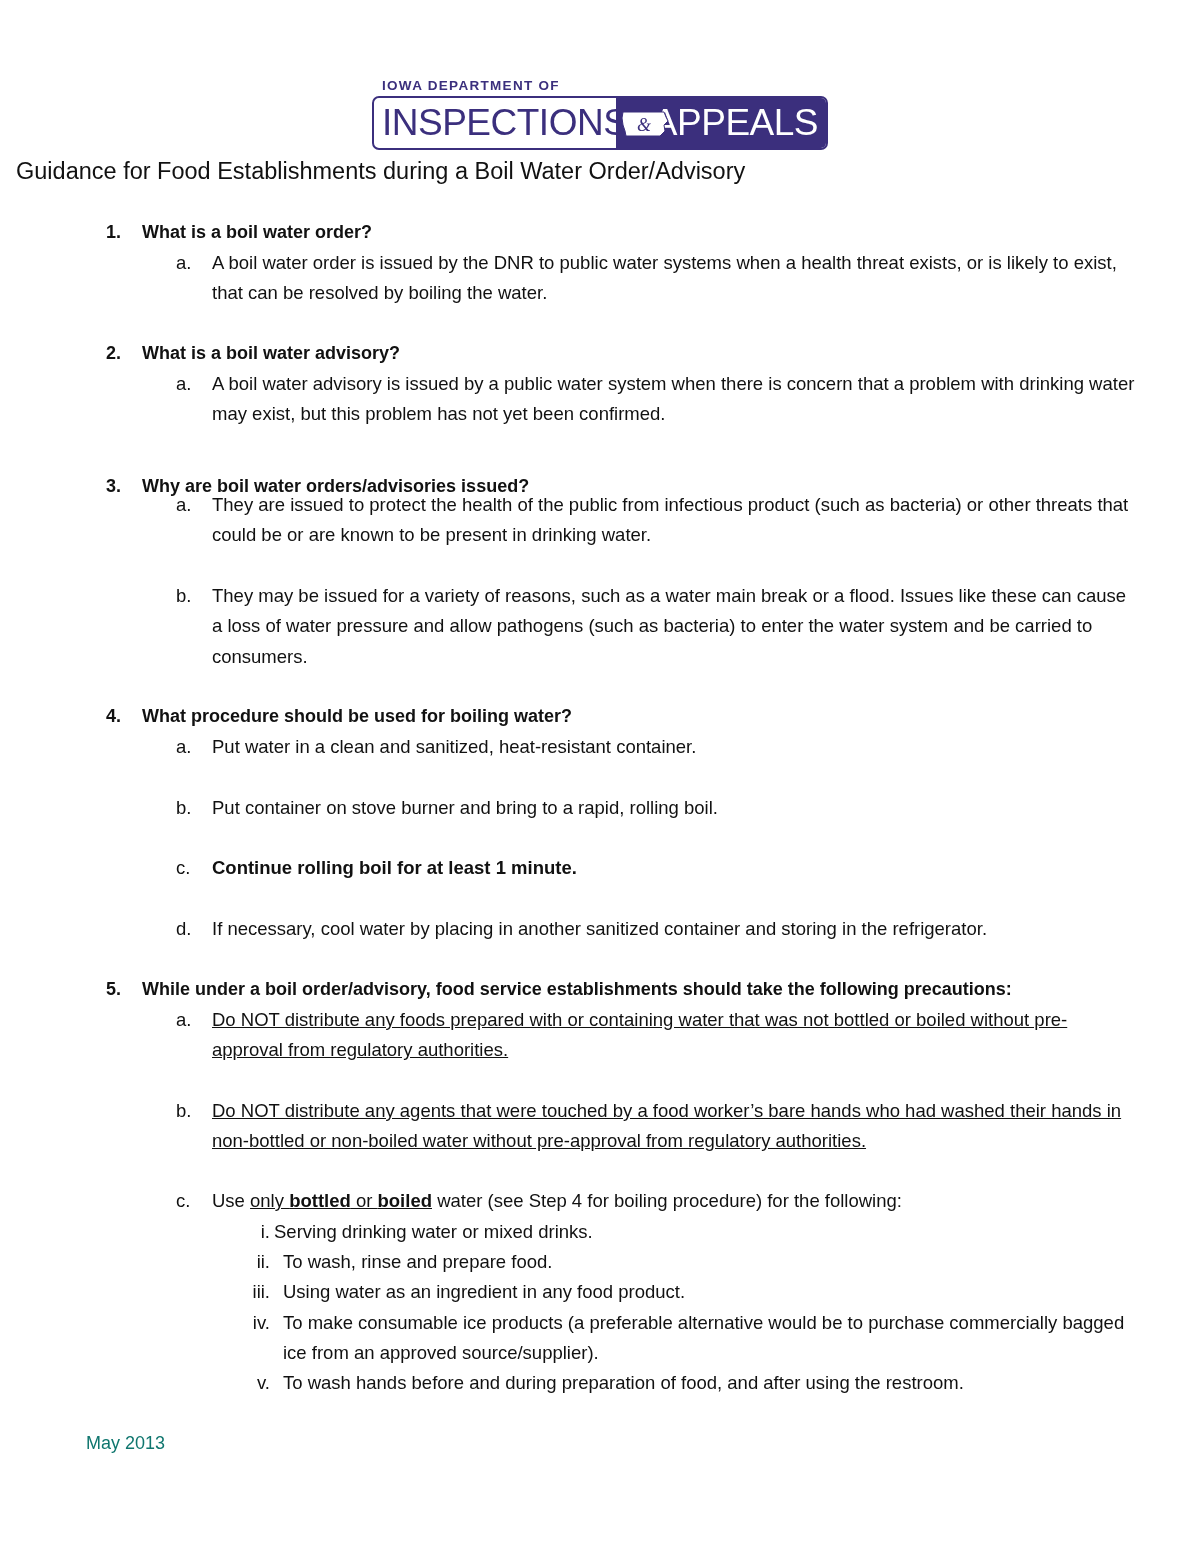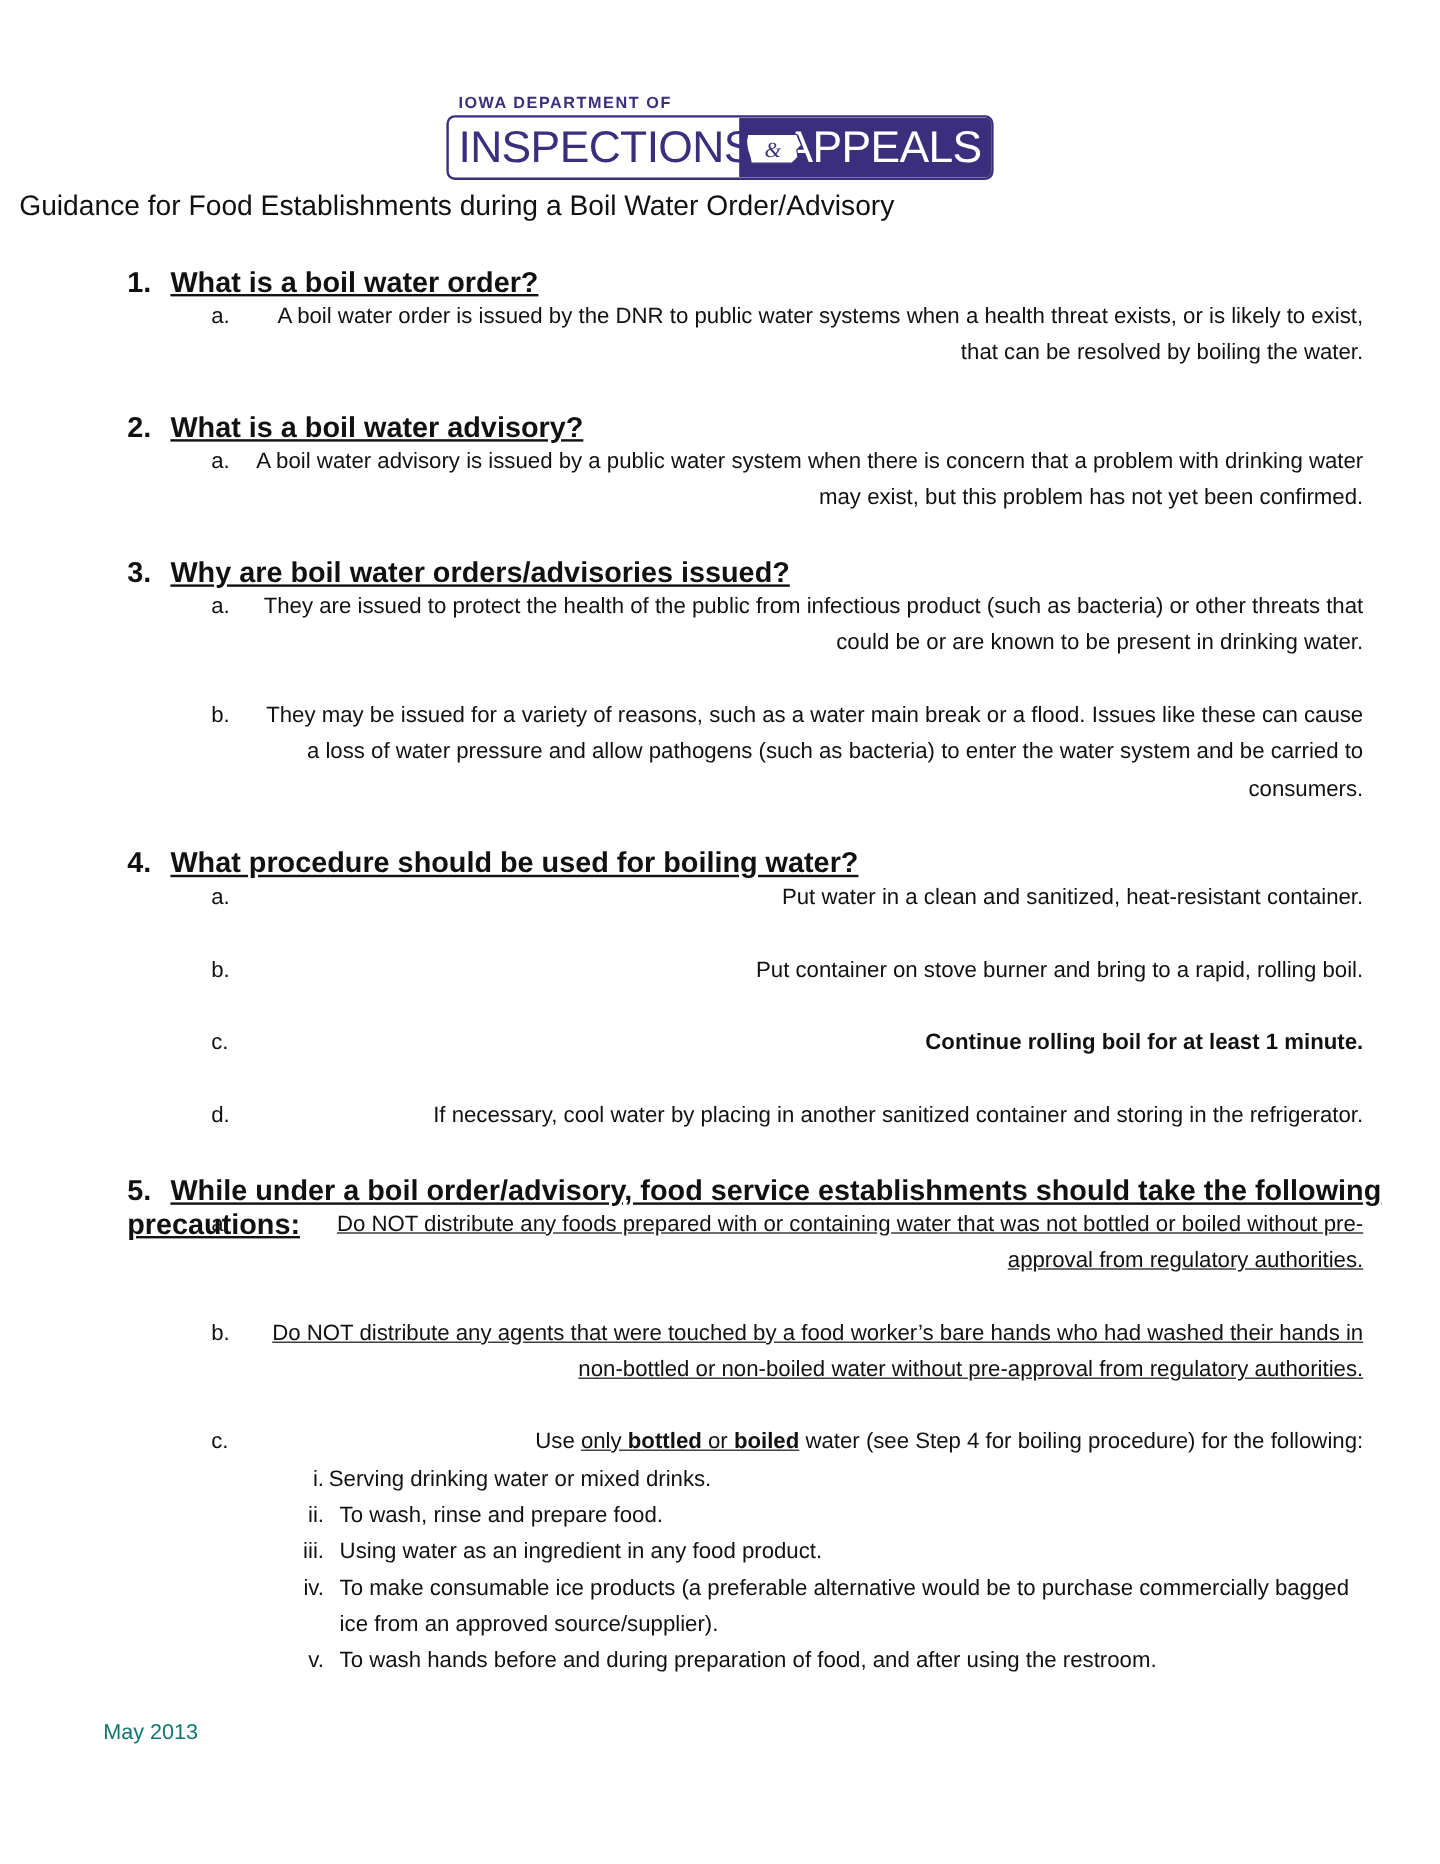--- a/index.html
+++ b/index.html
@@ -12,25 +12,25 @@
               border: 2px solid #3b2f7d; border-radius: 7px; overflow: hidden; background: #fff; }
   .logo-left { position: absolute; left: 8px; top: 4px; font-size: 37px; color: #3b2f7d;
                letter-spacing: -0.5px; line-height: 42px; }
   .logo-right { position: absolute; right: 0; top: 0; width: 210px; height: 50px; background: #3b2f7d; }
   .logo-right-text { position: absolute; right: 8px; top: 4px; font-size: 37px; color: #fff;
                      letter-spacing: -0.5px; line-height: 42px; }
   .logo-iowa { position: absolute; left: 246px; top: 11px; width: 50px; height: 30px; }
   .title { position: absolute; left: 0; width: 1200px; top: 158px; text-align: left;
            font-size: 23.5px; font-weight: normal; color: #111; margin-left: 16px; }
   .doc { position: absolute; left: 0; top: 0; width: 1200px; }
-  .q { position: absolute; left: 106px; font-size: 24px; font-weight: bold; text-decoration: underline; }
+  .q { position: absolute; left: 106px; font-size: 18px; font-weight: bold; }
   .q .num { display: inline-block; width: 36px; }
   .item { position: absolute; left: 176px; width: 960px; font-size: 18.5px; line-height: 30.3px; }
   .item .lbl { position: absolute; left: 0; top: 0; }
-  .item .txt { margin-left: 36px; display: block; text-align: right; }
+  .item .txt { margin-left: 36px; display: block; }
   .sub { position: absolute; left: 240px; width: 890px; font-size: 18.5px; line-height: 30.3px; }
   .sub .lbl { position: absolute; right: calc(100% - 30px); text-align: right; top: 0; }
   .sub .txt { margin-left: 43px; display: block; }
   .u { text-decoration: underline; }
   .b { font-weight: bold; }
   .footer { position: absolute; left: 86px; top: 1433px; font-size: 18px; color: #0f766e; }
 </style>
 </head>
 <body>
 
@@ -61,21 +61,21 @@
   </div>
 
   <div class="q" style="top:343px">
     <span class="num">2.</span><span>What is a boil water advisory?</span>
   </div>
   <div class="item" style="top:369px">
     <span class="lbl">a.</span>
     <span class="txt">A boil water advisory is issued by a public water system when there is concern that a problem with drinking water may exist, but this problem has not yet been confirmed.</span>
   </div>
 
-  <div class="q" style="top:464px">
+  <div class="q" style="top:476px">
     <span class="num">3.</span><span>Why are boil water orders/advisories issued?</span>
   </div>
   <div class="item" style="top:490px">
     <span class="lbl">a.</span>
     <span class="txt">They are issued to protect the health of the public from infectious product (such as bacteria) or other threats that could be or are known to be present in drinking water.</span>
   </div>
   <div class="item" style="top:581px">
     <span class="lbl">b.</span>
     <span class="txt">They may be issued for a variety of reasons, such as a water main break or a flood.  Issues like these can cause a loss of water pressure and allow pathogens (such as bacteria) to enter the water system and be carried to consumers.</span>
   </div>

